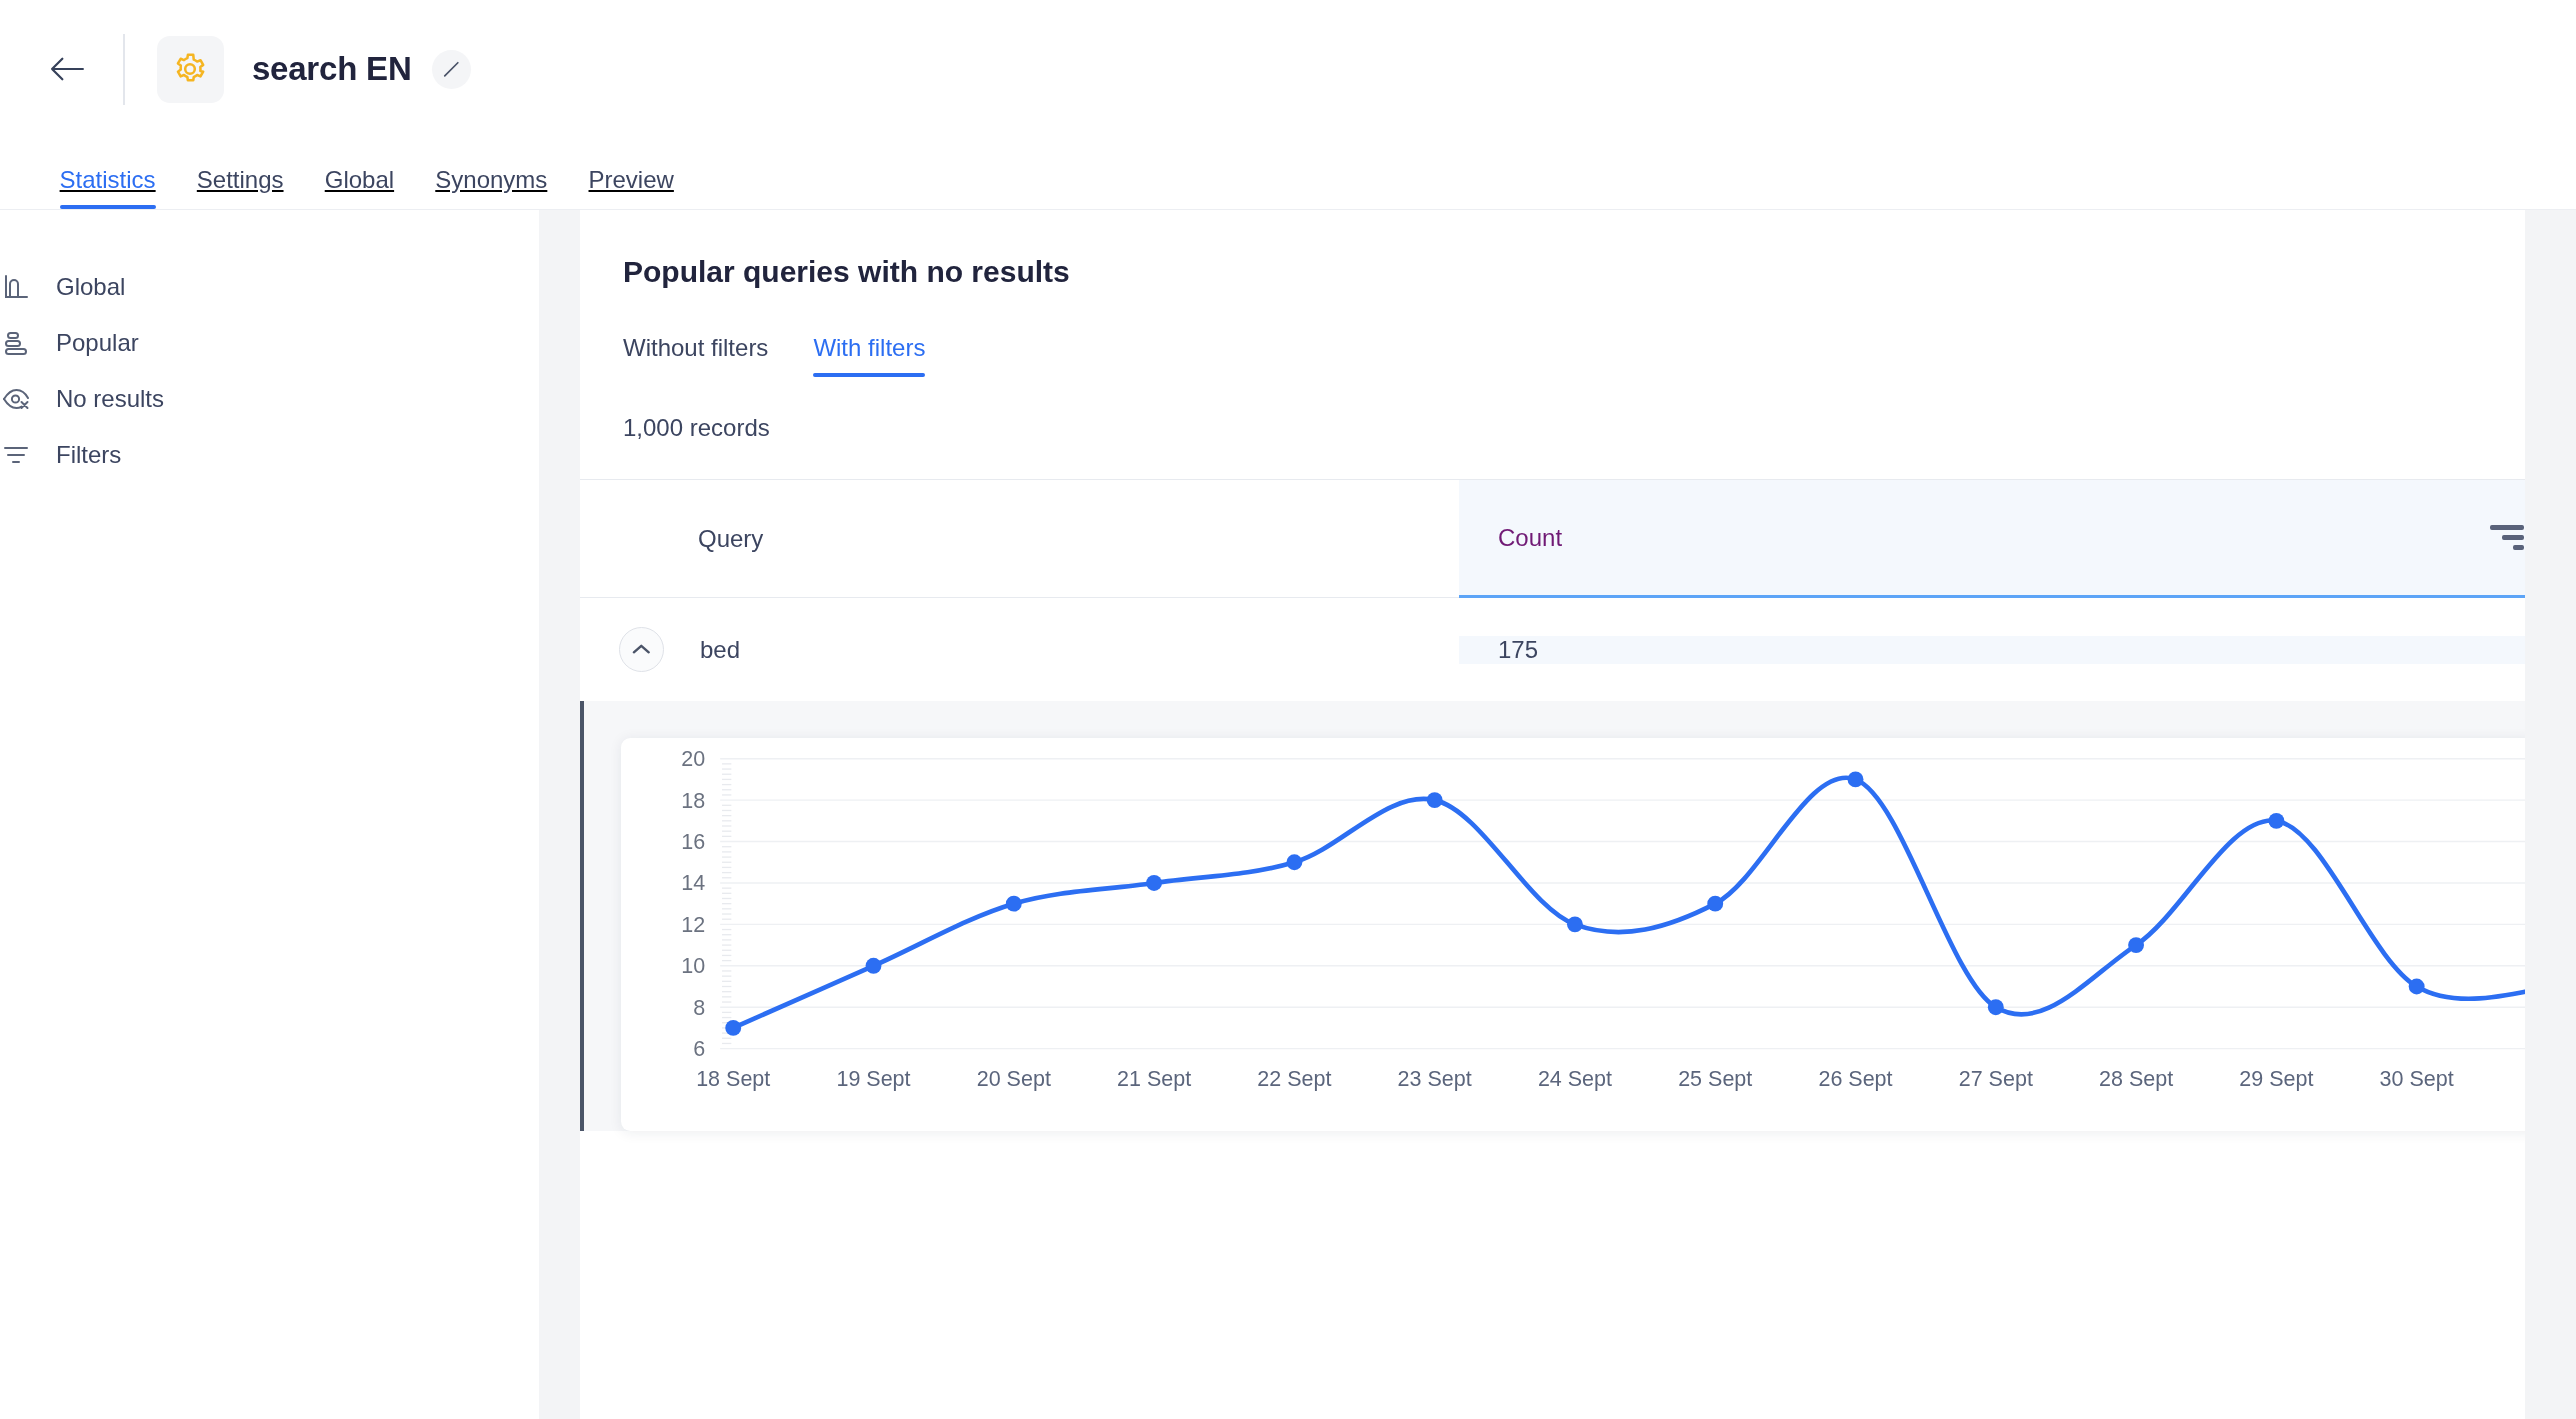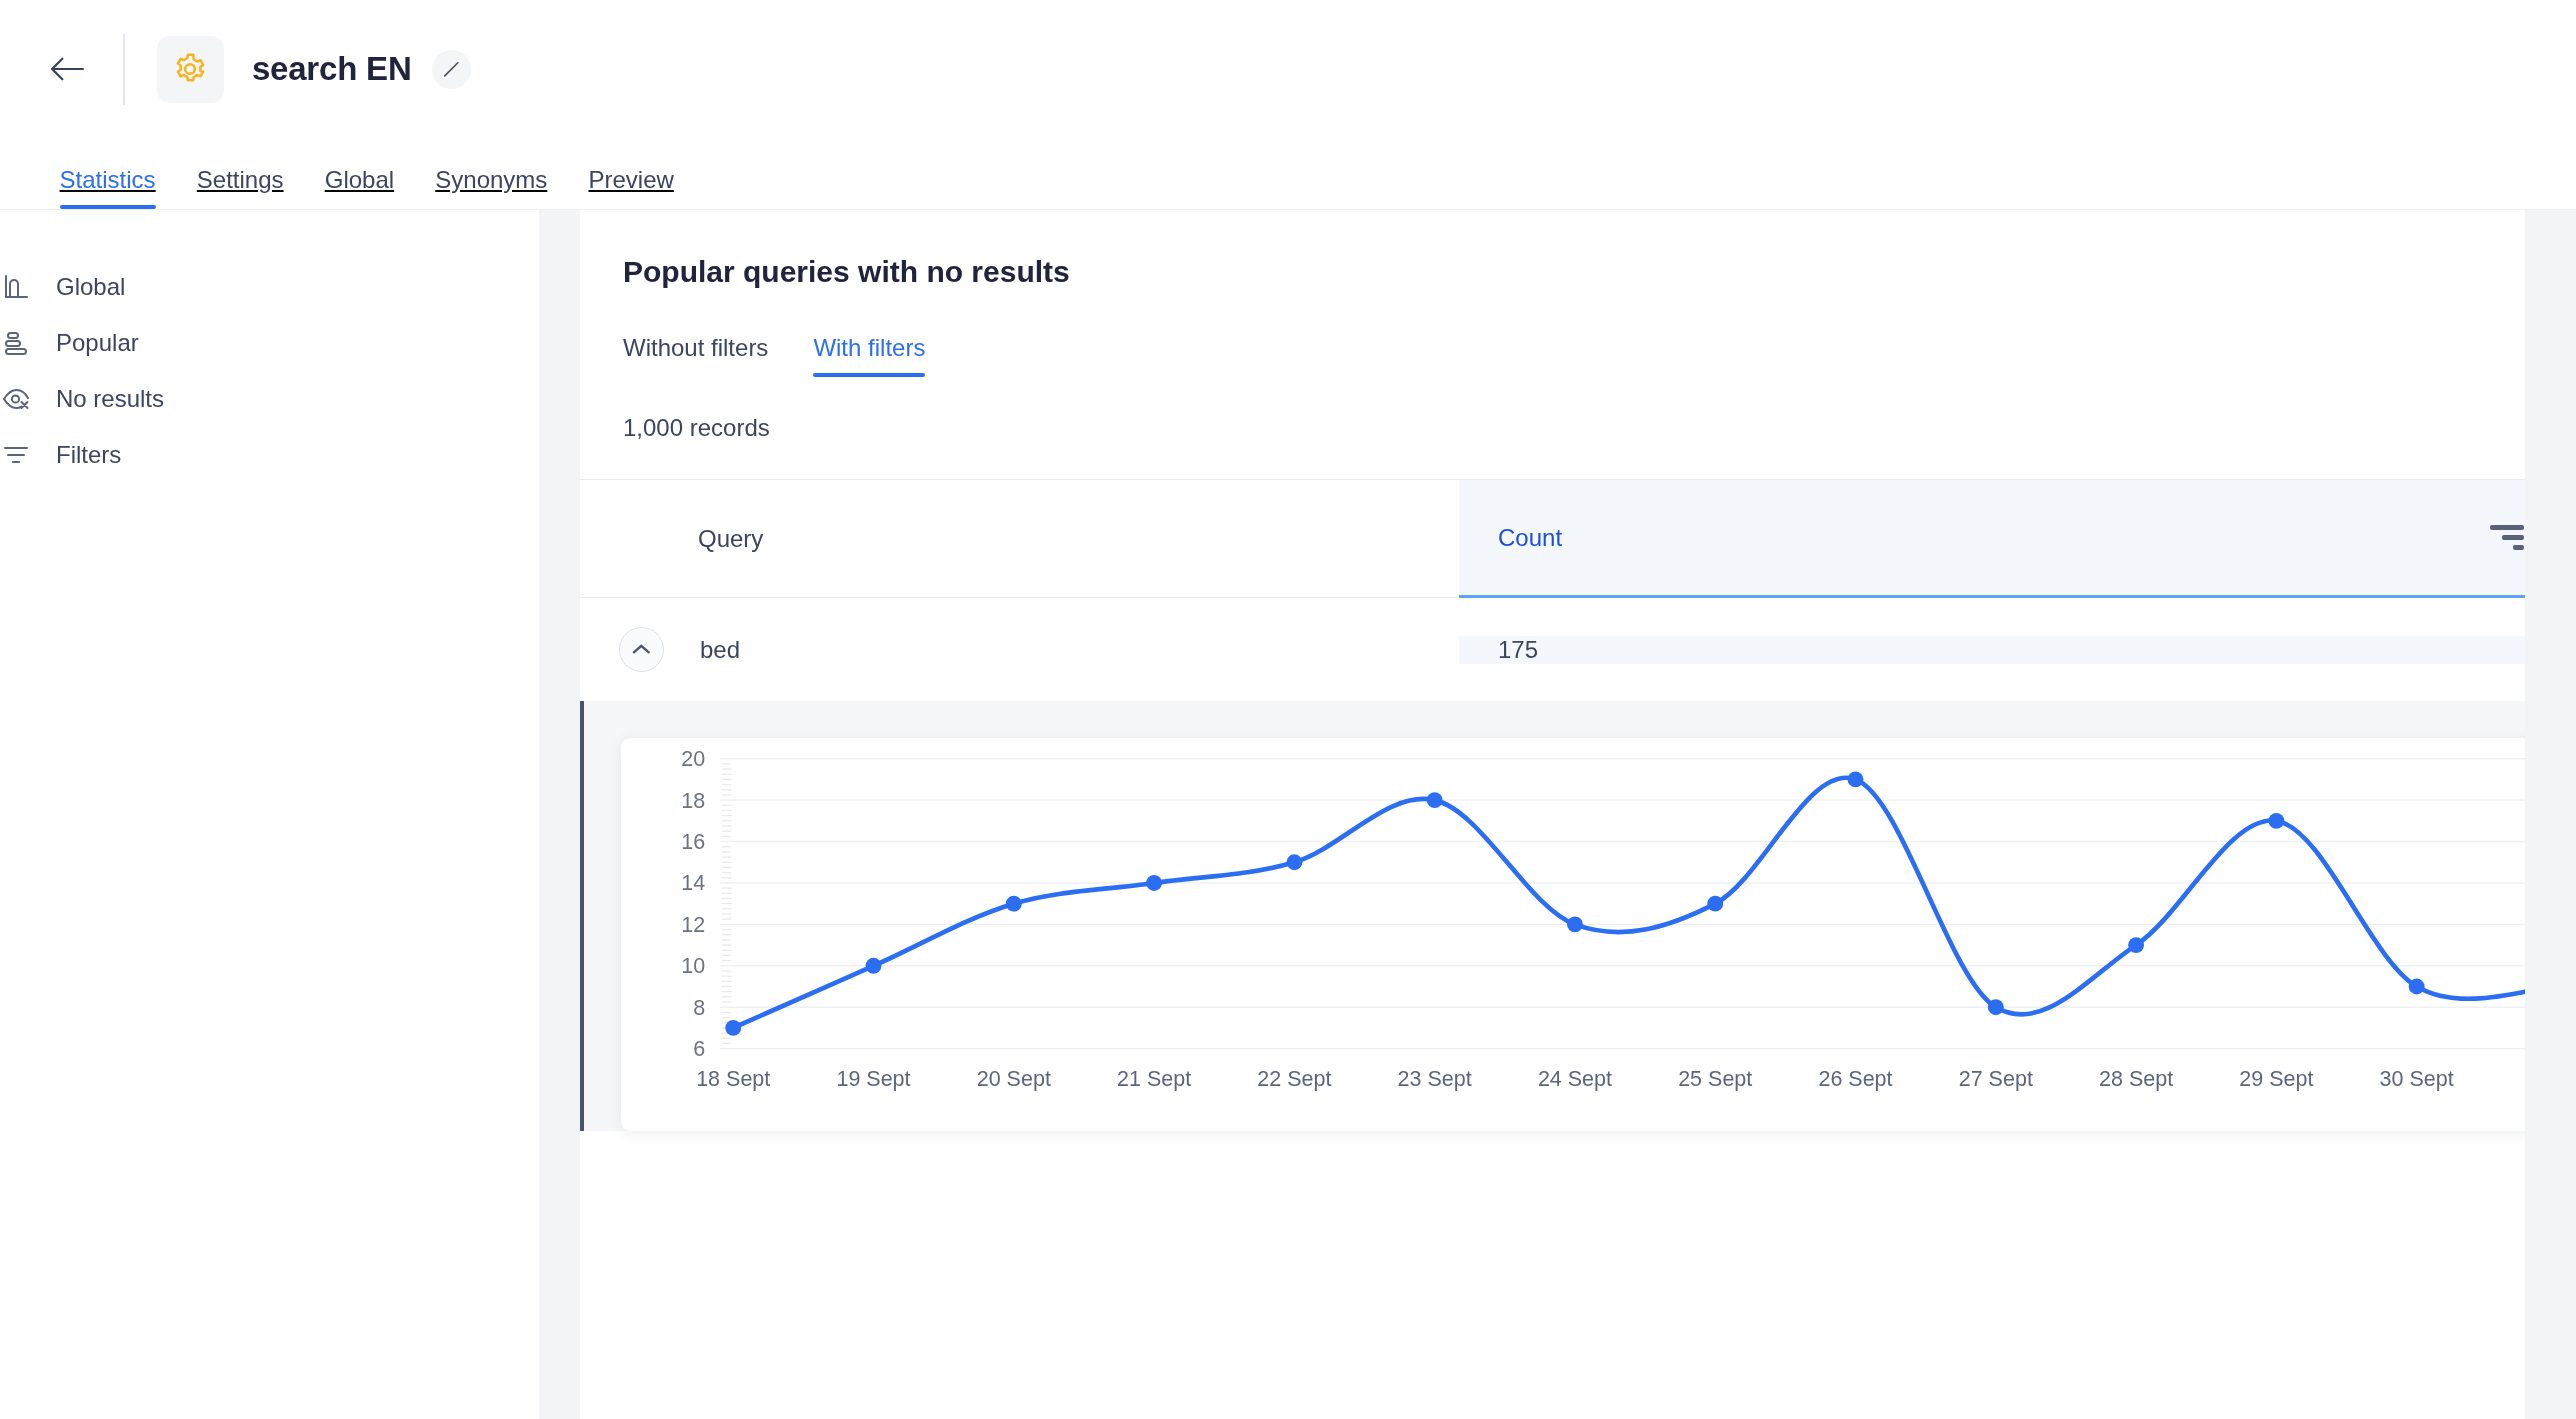--- a/index.html
+++ b/index.html
@@ -192,21 +192,21 @@
     display: flex; align-items: center;
     padding-left: 118px;
     font-size: 24px; color: #3c4560;
     border-bottom: 0.9px solid #e7eaef;
     cursor: pointer;
   }
   .th-count {
     flex: 1;
     display: flex; align-items: center;
     padding-left: 39px; padding-right: 52px;
-    font-size: 24px; color: #1d4ed8;
+    font-size: 24px; color: #701a75;
     background: #f4f8fd;
     border-bottom: 3.7px solid #5ca4f7;
     cursor: pointer;
   }
   .sort-icon { margin-left: auto; display:flex; flex-direction: column; gap: 5.6px; align-items: flex-end; cursor: pointer;}
   .sort-icon i { display:block; height: 4.7px; border-radius: 1.9px; background: #59627a; }
   .sort-icon i:nth-child(1){ width: 34px; }
   .sort-icon i:nth-child(2){ width: 22.4px; }
   .sort-icon i:nth-child(3){ width: 11.2px; }
 

